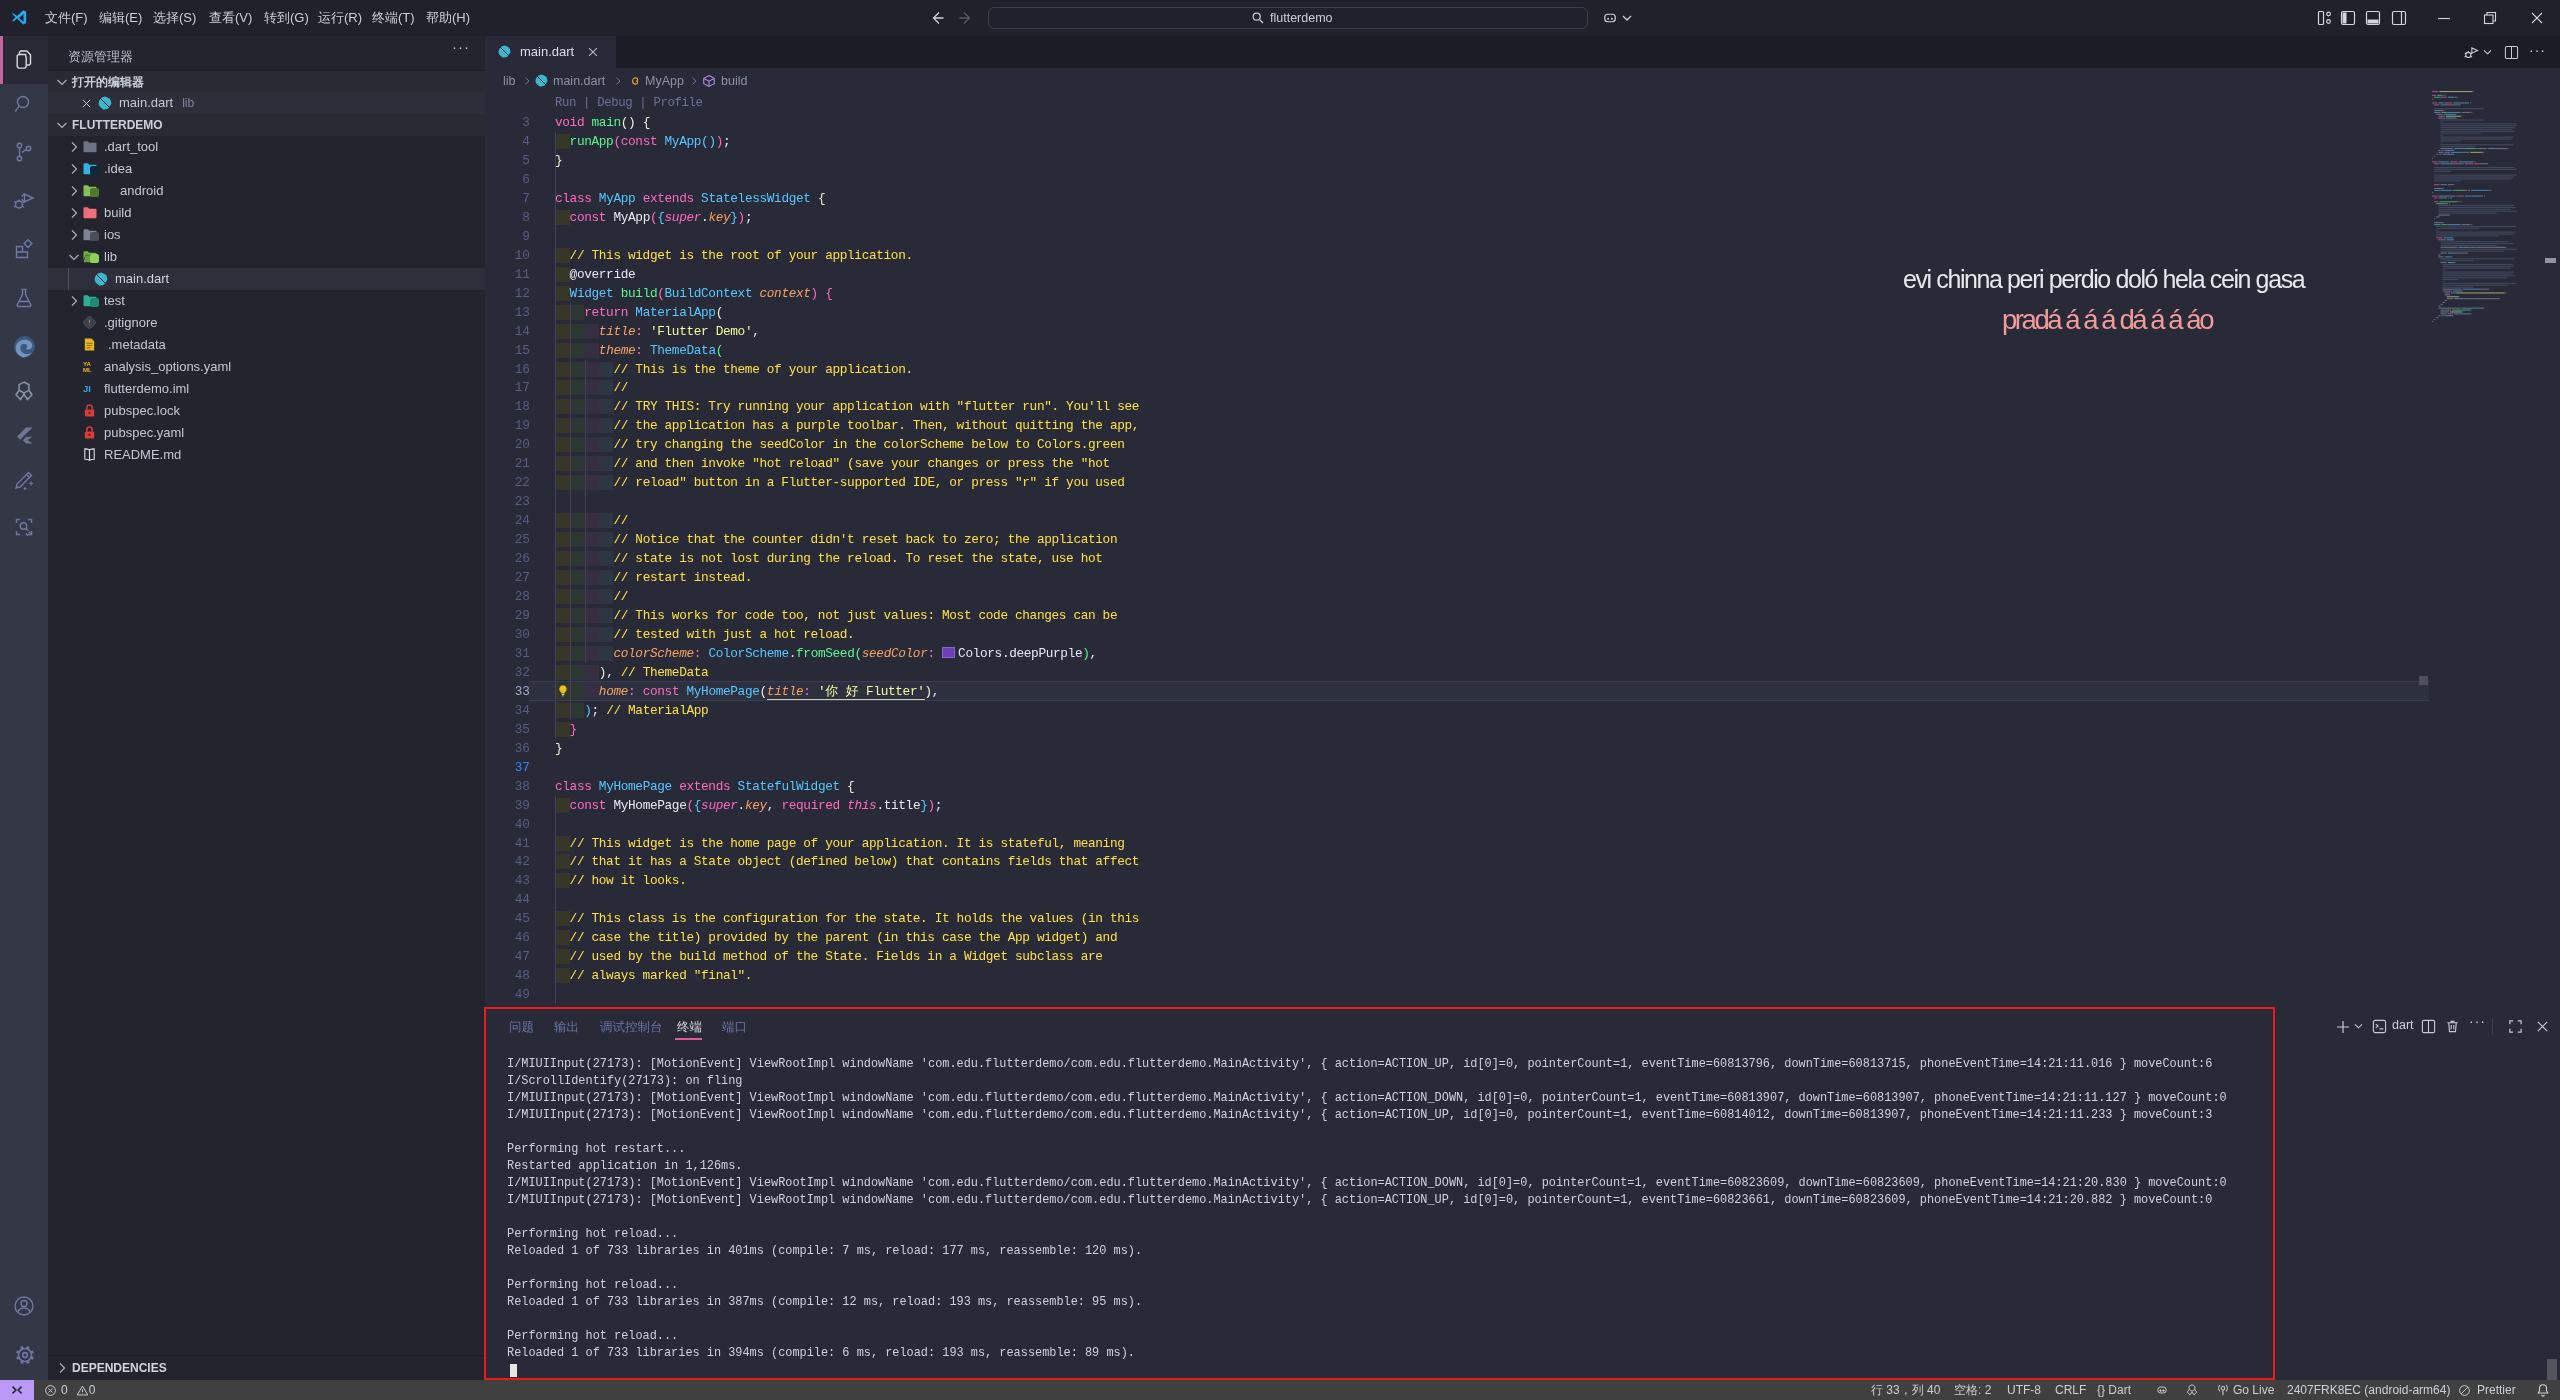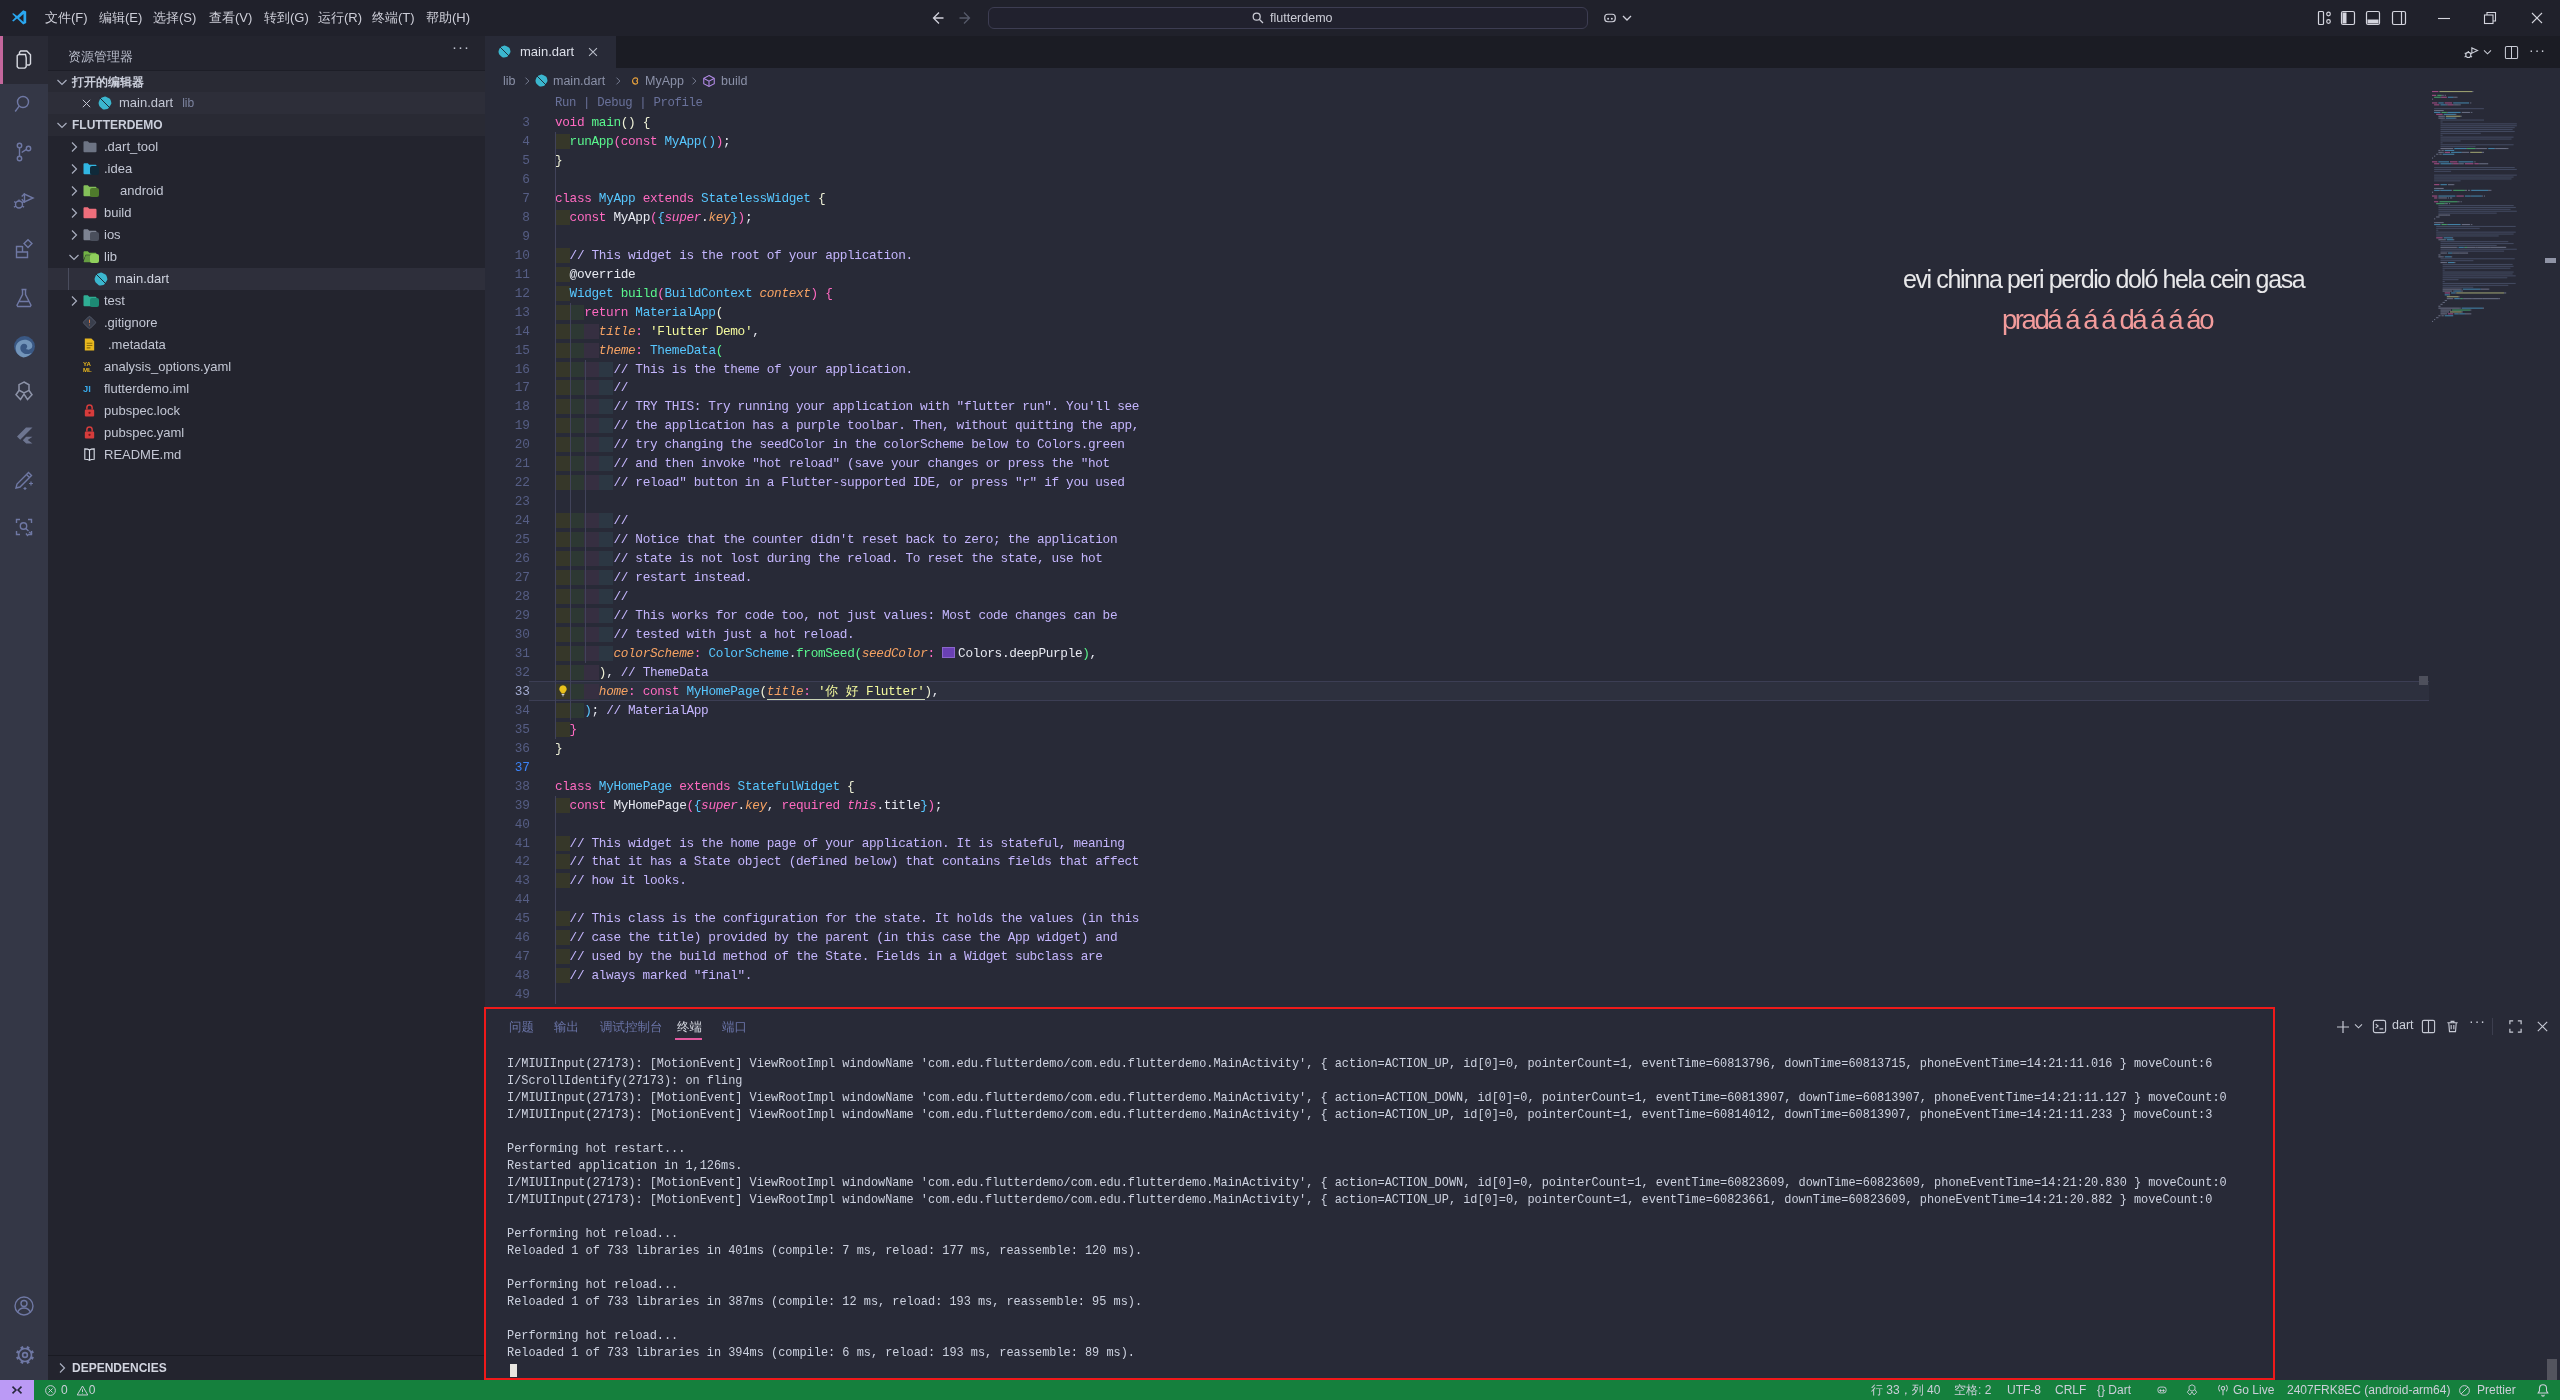--- a/index.html
+++ b/index.html
@@ -15,31 +15,31 @@
 .srow{position:absolute;left:0;width:437px;height:22px;color:#c3c7d4;font-size:13px;line-height:22px;white-space:pre}
 .dim{color:#7d84a0}
 
 #tabstrip{left:485px;top:36px;width:2075px;height:32px;background:#1b1c24}
 #tab1{position:absolute;left:0;top:0;width:131px;height:32px;background:#282a37;color:#dcdfe9;font-size:13px}
 #breadcrumb{left:485px;top:68px;width:2075px;height:26px;background:#282a37;color:#8b91a8;font-size:12.5px;line-height:26px}
 #codearea{left:485px;top:94px;width:1945px;height:914px;background:#282a37}
 .cl{position:absolute;left:0;width:1945px;height:19px;white-space:pre;font-family:"Liberation Mono",monospace;font-size:12.75px;letter-spacing:-0.35px;line-height:19px}
 .ln{position:absolute;width:45px;text-align:right;color:#565e85;font-family:"Liberation Mono",monospace;font-size:12.75px;line-height:19px}
 .k{color:#ff6ac1}.ki{color:#ff6ac1;font-style:italic}.f{color:#5af78e}.t{color:#57c7ff}
-.pi{color:#f5a263;font-style:italic}.s{color:#f3f99d}.cm{color:#c4b5fd}.w{color:#e7e9f1}
+.pi{color:#f5a263;font-style:italic}.s{color:#f3f99d}.cm{color:#fde047}.w{color:#e7e9f1}
 .c1{color:#eef0d6}.c2{color:#ff6ac1}.c3{color:#57c7ff}.g{color:#5af78e}
 .i1{background:#363729}.i2{background:#2d3833}.i3{background:#362f41}.i4{background:#2c3743}
 .u{border-bottom:1px solid #c9d3b6}
 .guide{position:absolute;width:1px;background:#41435a}
 
 #panel{left:484px;top:1007px;width:1791px;height:373px;border:2px solid #ef1a1a;background:#282a37}
 .ptab{position:absolute;top:0;height:36px;line-height:36px;font-size:12.5px;color:#6a74a8}
 .tl{position:absolute;left:21px;width:2020px;height:17px;white-space:pre;font-family:"Liberation Mono",monospace;font-size:11.9px;line-height:17px;color:#ccd1df}
 
-#statusbar{left:0;top:1380px;width:2560px;height:20px;background:#15803d;color:#ccced8;font-size:12px;line-height:20px}
+#statusbar{left:0;top:1380px;width:2560px;height:20px;background:#404040;color:#ccced8;font-size:12px;line-height:20px}
 .sbitem{position:absolute;top:0;height:20px;line-height:20px;white-space:pre}
 svg{display:block}
 </style></head><body>
 
 <div class="abs" id="titlebar">
 <svg class="abs" style="left:10px;top:9px" width="18" height="18" viewBox="0 0 24 24">
       <path fill="#2aa7f0" d="M17.6 1.5 9.4 9.2 4.6 5.5 2.8 6.4 7.3 11 2.8 15.6l1.8.9 4.8-3.7 8.2 7.7 4-1.9V3.4Zm.4 5.1v10.8L12 12Z"></path>
     </svg>
 <span class="menu" style="left:45px">文件(F)</span>
     <span class="menu" style="left:99px">编辑(E)</span>

